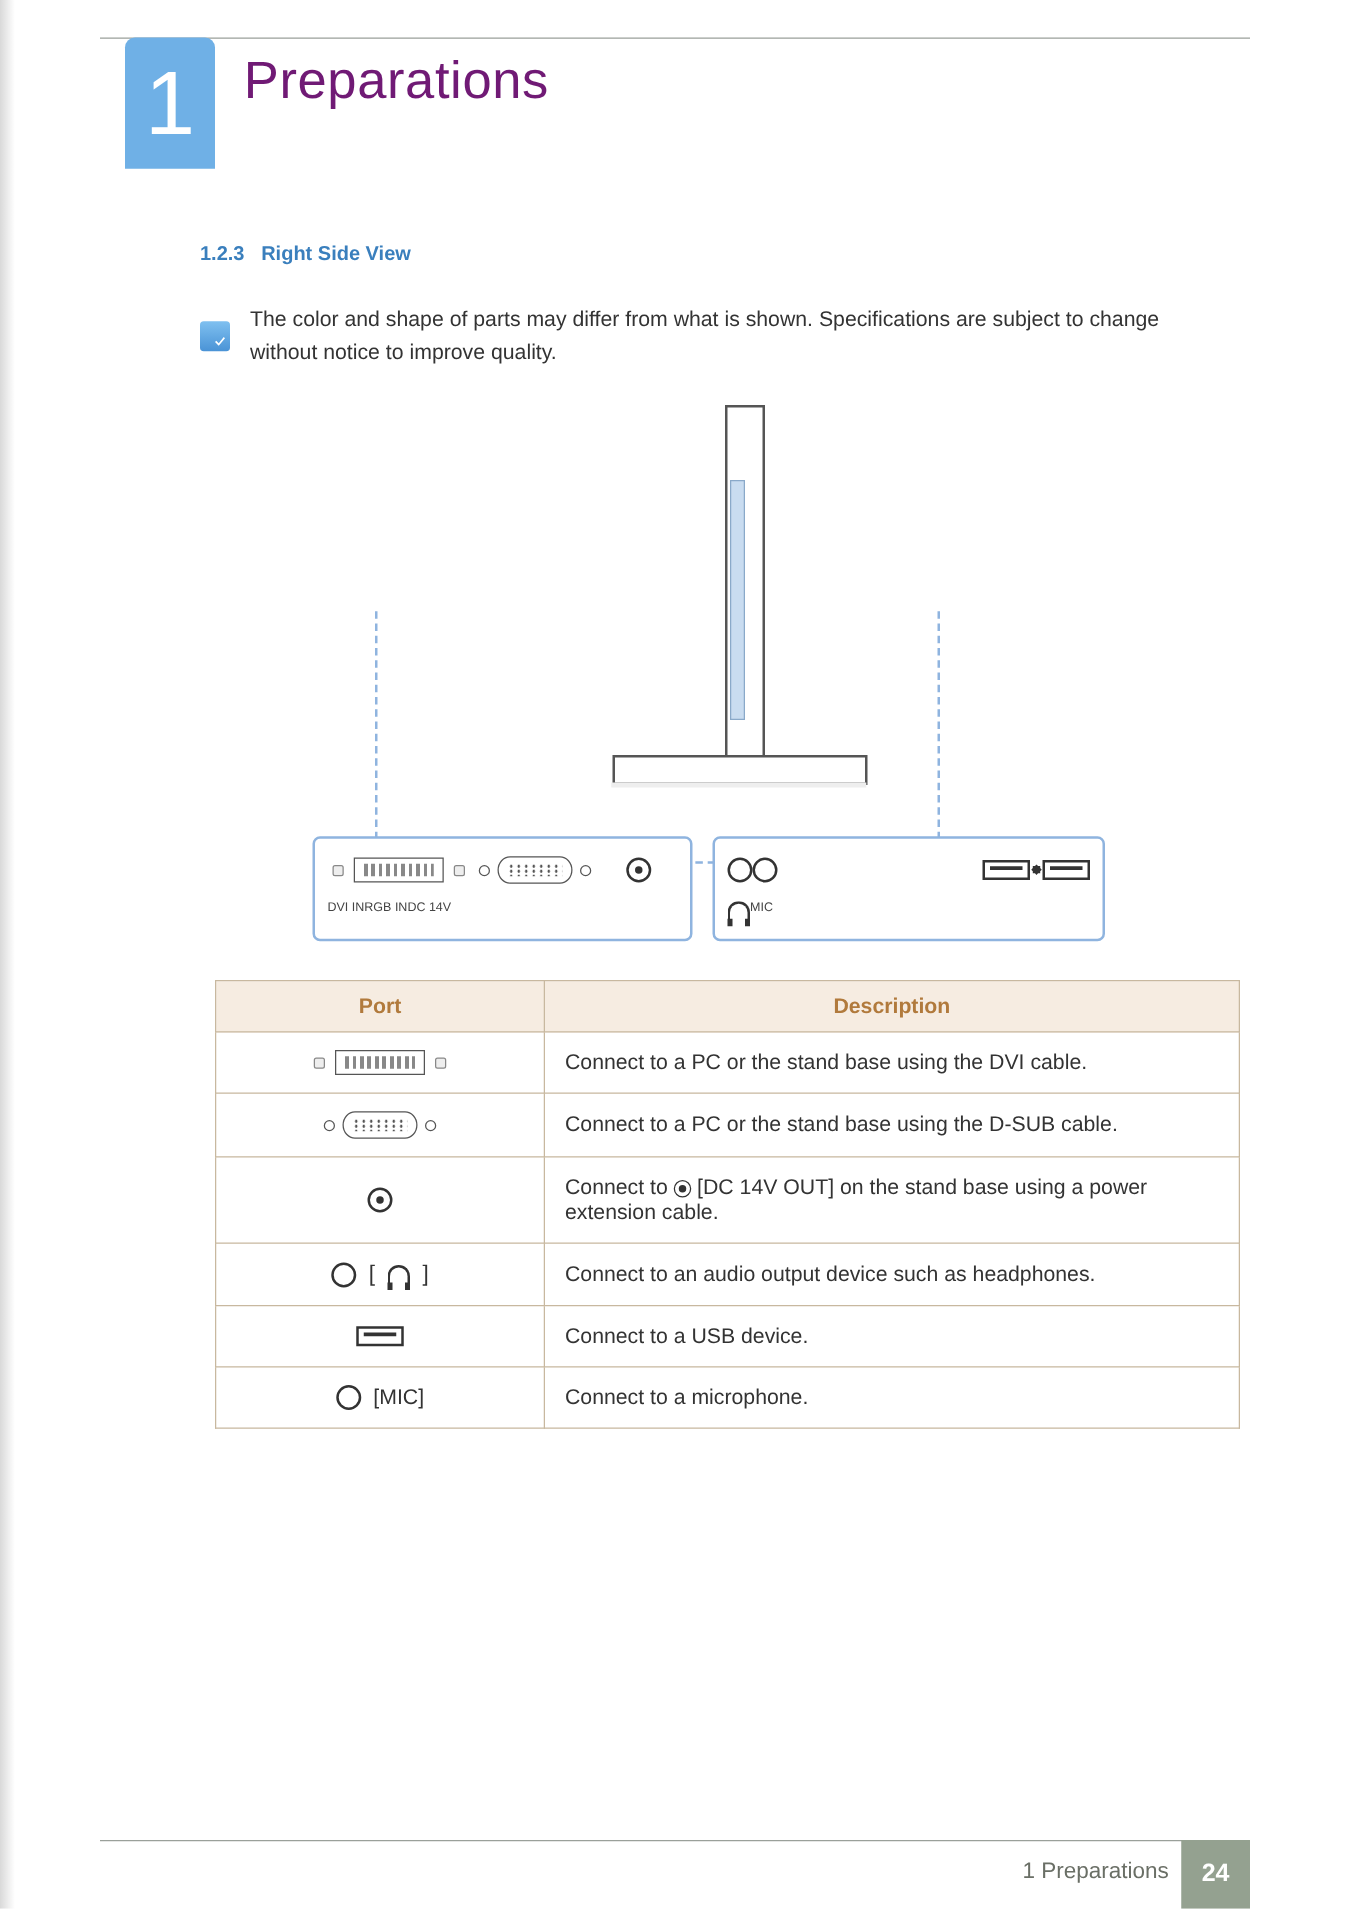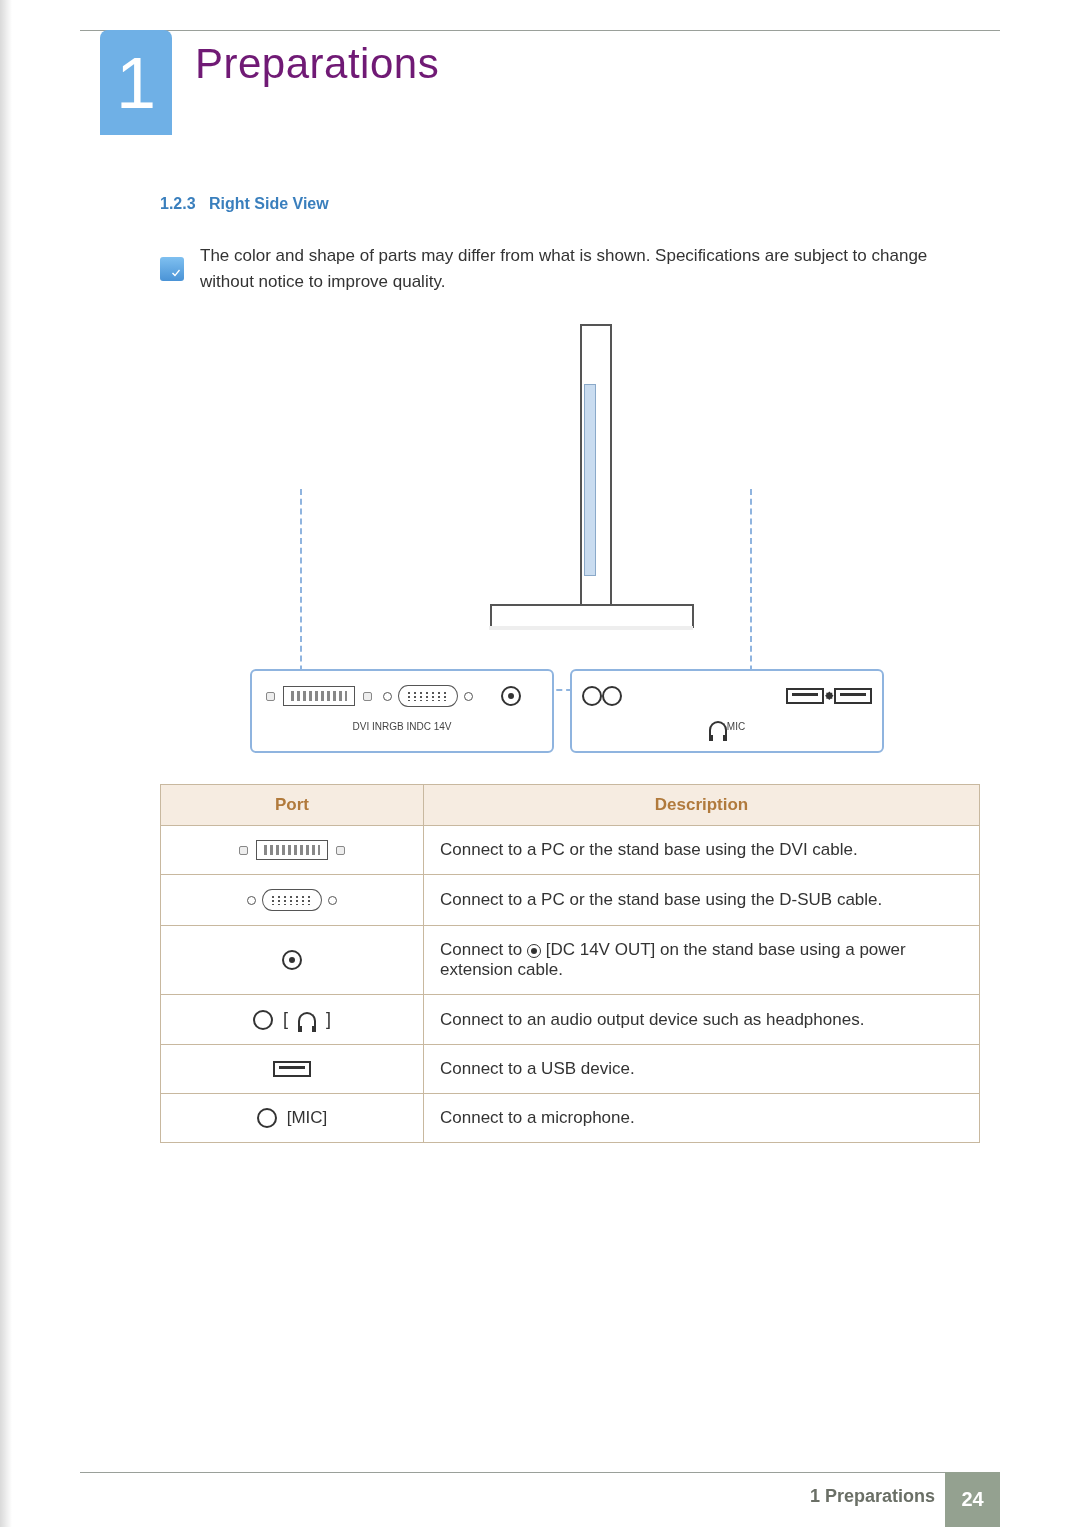--- a/index.html
+++ b/index.html
@@ -129,21 +129,21 @@
     position: absolute;
     top: 345px;
     height: 80px;
     border: 2px solid #8fb4df;
     border-radius: 6px;
     background: #fff;
   }
   .port-panel.left { left: 0; width: 300px; }
   .port-panel.right { left: 320px; width: 310px; }
   .port-row { display: flex; align-items: center; justify-content: space-around; height: 50px; padding: 0 10px; }
-  .port-lbls { display: flex; justify-content: center; font-size: 10px; color: #444; padding: 0 10px; }
+  .port-lbls { display: flex; justify-content: flex-start; font-size: 10px; color: #444; padding: 0 10px; }
   .dvi-shape {
     width: 70px; height: 18px;
     border: 1.5px solid #555;
     position: relative;
     display: flex; align-items: center; justify-content: center;
   }
   .dvi-shape::before, .dvi-shape::after {
     content: "";
     position: absolute;
     width: 7px; height: 7px;
@@ -198,20 +198,21 @@
   .usb-sym { font-size: 12px; }
   .hp-sym { width:14px; height:14px; border:2px solid #333; border-bottom:none; border-radius: 10px 10px 0 0; position: relative; }
   .hp-sym::before, .hp-sym::after { content:""; position:absolute; bottom:-4px; width:4px; height:6px; background:#333; }
   .hp-sym::before { left:-2px; } .hp-sym::after { right:-2px; }
   .mic-lbl { font-size: 10px; }
 
   table.ports {
     width: 100%;
     border-collapse: collapse;
     margin-top: 20px;
+    margin-left: 12px;
   }
   table.ports th {
     background: #f6ece1;
     color: #b17a3c;
     font-weight: bold;
     font-size: 17px;
     padding: 10px 14px;
     border: 1px solid #c8b89f;
     text-align: center;
   }
@@ -237,21 +238,21 @@
   .footer-rule {
     position: absolute;
     left: 80px; right: 80px; top: 0;
     height: 1px; background: #9aa09a;
   }
   .footer-text {
     position: absolute;
     right: 145px; top: 14px;
     color: #6a6f66;
     font-size: 18px;
-    font-weight: bold;
+    font-weight: normal;
   }
   .footer-page {
     position: absolute;
     right: 80px; top: 0;
     width: 55px; height: 55px;
     background: #94a190;
     color: #fff;
     font-size: 20px;
     font-weight: bold;
     display: flex; align-items: center; justify-content: center;

